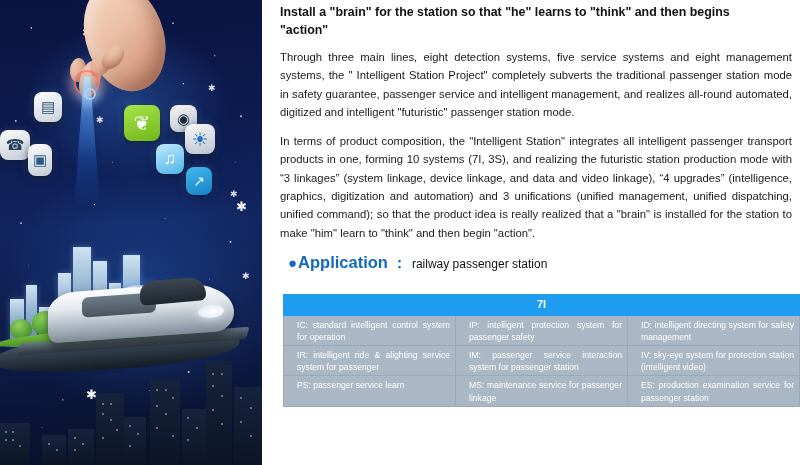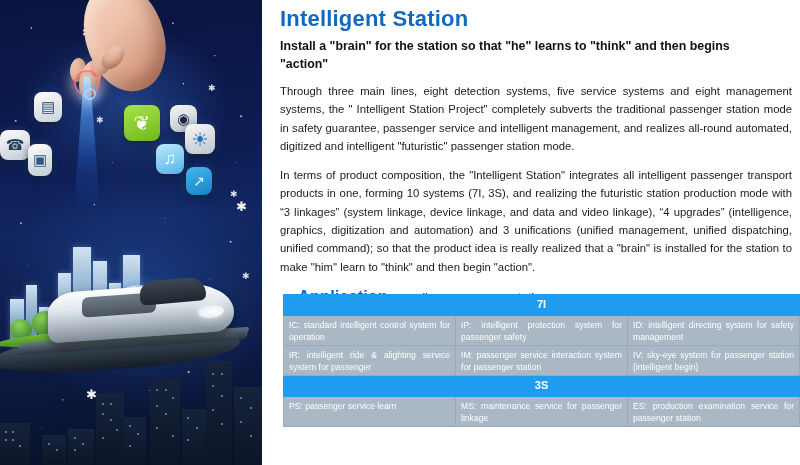--- a/index.html
+++ b/index.html
@@ -297,21 +297,21 @@
   .sys-table {
     position: absolute;
     left: 11px; top: 294px;
     width: 517px;
     border-collapse: collapse;
     table-layout: fixed;
   }
   .sys-table td {
     border: 1px solid #9aa9b6;
     vertical-align: top;
-    padding: 3px 5px 2px 5px;
+    padding: 3px 5px 2px 13px;
     color: #ffffff;
     font-size: 8.6px;
     line-height: 1.42;
     text-align: justify;
     background: #a9b8c4;
     height: 28px;
   }
   .sys-table td.hdr {
     background: #1e9cef;
     color: #ffffff;
@@ -453,21 +453,20 @@
         </div>
       <div class="sb" style="left:42px;  width:24px; height:30px;">
           <i style="left:6px;top:8px;"></i>
           <i style="left:14px;top:14px;"></i>
         </div>
     </div>
   </div>
 
   <div class="content">
 
-    <div class="title">Intelligent  Station</div>
 
     <div class="subtitle">Install a "brain" for the station so that "he" learns to "think" and then begins "action"</div>
 
     <div class="para">Through three main lines, eight detection systems, five service systems and eight management systems, the " Intelligent Station Project" completely subverts the traditional passenger station mode in safety guarantee, passenger service and intelligent management, and realizes all-round automated, digitized and intelligent "futuristic" passenger station mode.</div>
 
     <div class="para">In terms of product composition, the "Intelligent Station" integrates all intelligent passenger transport products in one, forming 10 systems (7I, 3S), and realizing the futuristic station production mode with “3 linkages” (system linkage, device linkage, and data and video linkage), “4 upgrades” (intelligence, graphics, digitization and automation) and 3 unifications (unified management, unified dispatching, unified command); so that the product idea is really realized that a "brain" is installed for the station to make "him" learn to "think" and then begin "action".</div>
 
     <div class="app-head">
       <span class="bullet-dot">●</span>
       <span class="app-label">Application</span>
@@ -481,24 +480,21 @@
           <td class="hdr" colspan="3">7I</td>
         </tr>
         <tr>
           <td style="width:167px;">IC: standard intelligent control system for operation</td>
           <td style="width:171px;">IP: intelligent protection system for passenger safety</td>
           <td style="width:179px;">ID: intelligent directing system for safety management</td>
         </tr>
         <tr>
           <td>IR: intelligent ride &amp; alighting service system for passenger</td>
           <td>IM: passenger service interaction system for passenger station</td>
-          <td>IV: sky-eye system for passenger station (intelligent begin)</td>
-        </tr>
-        <tr>
-          <td class="hdr" colspan="3">3S</td>
+          <td>IV: sky-eye system for protection station (intelligent video)</td>
         </tr>
         <tr>
           <td class="plain">PS: passenger service learn</td>
           <td>MS: maintenance service for passenger linkage</td>
           <td>ES: production examination service for passenger station</td>
         </tr>
       </tbody>
     </table>
 
   </div>

